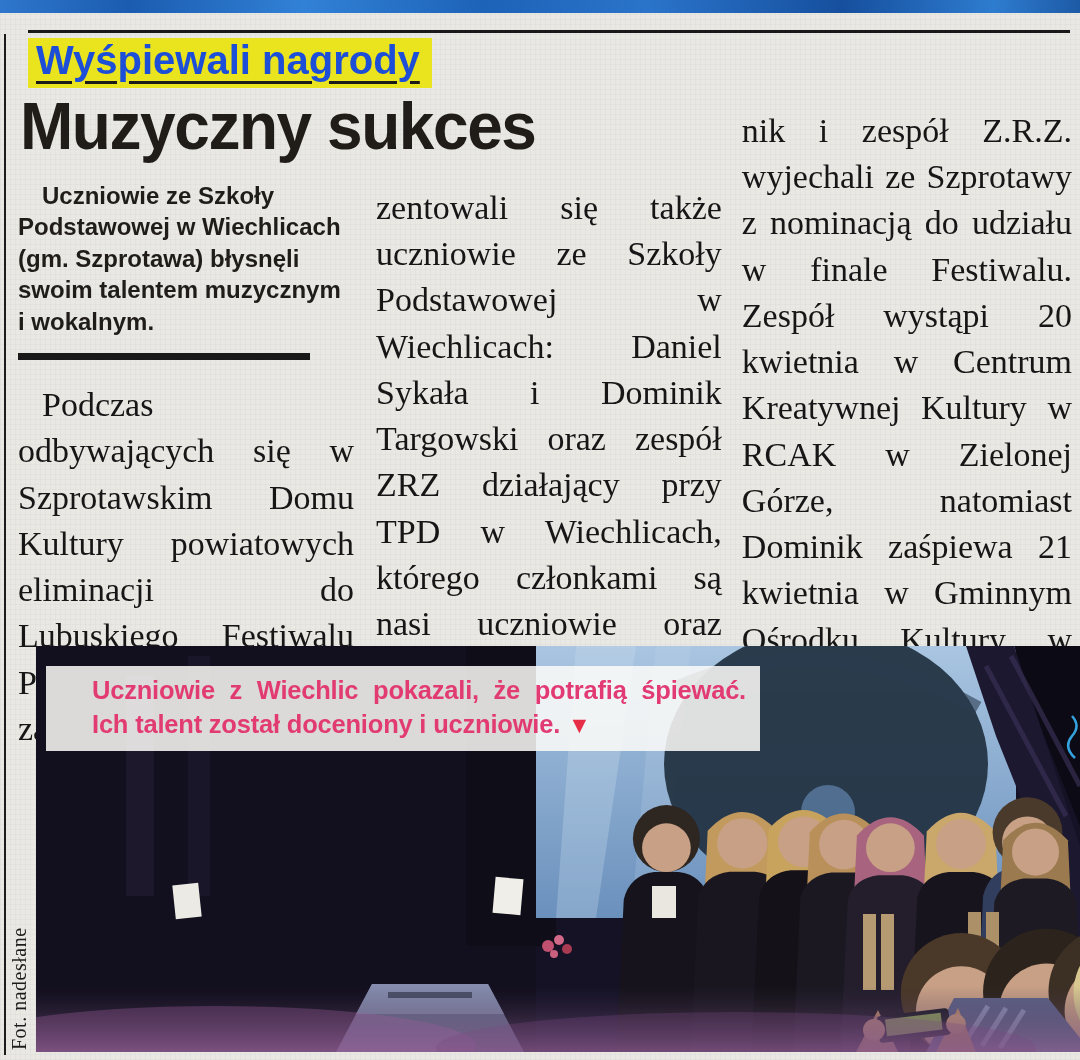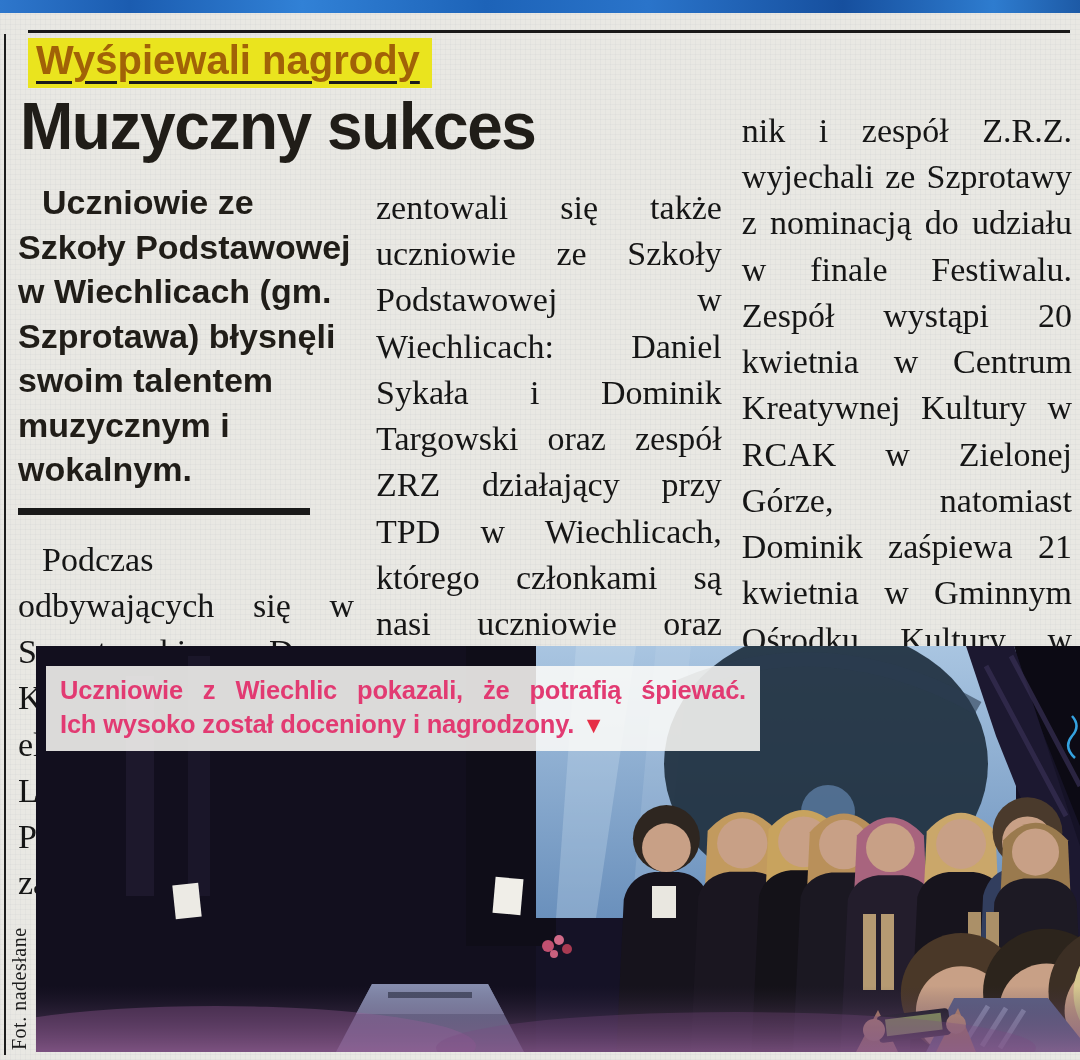--- a/index.html
+++ b/index.html
@@ -22,37 +22,37 @@
     clip-path:polygon(0 0, calc(100% - 16px) 0, 100% 50%, 100% 100%, 0 100%);
     display:flex; align-items:center; padding-left:14px; box-sizing:border-box;
   }
   .kicker-banner::before{content:""; position:absolute; top:0; left:0; right:0; height:5px; background:#f2e03c;}
   .kicker-text{
     font-family:"Liberation Sans", sans-serif; font-weight:700; font-size:30px;
     color:#f4e44a; letter-spacing:1px; padding-top:4px; white-space:nowrap;
   }
   .title-wrap{flex:1; margin-left:10px; border-top:3px solid #191919; padding-top:5px;}
   .title-highlight{
-    display:inline-block; background:#eae41e; color:#a16207;
+    display:inline-block; background:#eae41e; color:#1d4ed8;
     font-family:"Liberation Sans", sans-serif; font-weight:700; font-size:40px; line-height:1.02;
     padding:2px 12px 7px 8px; white-space:nowrap;
     text-decoration:underline; text-decoration-thickness:3px; text-underline-offset:7px; text-decoration-color:#1a1a1a;
   }
   .body-wrap{position:absolute; top:88px; left:18px; right:8px; display:flex;justify-content:flex-end;}
   .zone-left{width:712px;}
   .headline{
     font-family:"Liberation Sans", sans-serif; font-weight:700; font-size:66px; letter-spacing:-1.5px;
     color:#201d18; margin:0 0 10px 2px; transform:scaleX(.97); transform-origin:left; white-space:nowrap;
   }
   .cols{display:flex; gap:22px;}
   .col1{width:336px;}
   .col2{flex:1;}
   .zone-right{width:334px; margin-left:20px; padding-top:20px;}
   .lead{
-    font-family:"Liberation Sans", sans-serif; font-weight:700; font-size:34px; line-height:1.31;
+    font-family:"Liberation Sans", sans-serif; font-weight:700; font-size:24px; line-height:1.31;
     color:#201d18; margin:6px 0 0 0; text-indent:24px;
   }
   .lead-rule{width:292px; height:7px; background:#191919; margin-top:16px;}
   .body-text{
     font-family:"Liberation Serif", serif; font-size:34px; line-height:1.36;
     color:#161616; text-align:justify; margin:0;
   }
   .col1 .body-text{margin-top:22px; text-indent:24px;}
   .col2 .body-text{margin-top:11px;}
   .byline{
@@ -60,21 +60,21 @@
     color:#161616; text-align:right; margin-top:24px; padding-right:4px;
   }
   .photo-area{position:absolute; left:36px; top:646px; width:1044px; height:406px; background:#141021;}
   .photo-area svg{position:absolute; inset:0; display:block;}
   .caption{
     position:absolute; left:10px; top:20px; width:714px; box-sizing:border-box;
     background:rgba(253,252,248,.86); padding:8px 14px 10px;
   }
   .cap-line{
     display:block; font-family:"Liberation Sans", sans-serif; font-weight:700;
-    font-size:25.5px; line-height:1.32; color:#e23a72; letter-spacing:-.2px;
+    font-size:25.5px; line-height:1.32; color:#e23a72; letter-spacing:-.2px;margin-left:32px;
   }
   .cap-line1{white-space:nowrap; text-align-last:justify;}
   .cap-marker{color:#e62e46; font-size:23px; margin-left:8px;}
   .credit{
     position:absolute; left:8px; top:886px; height:164px;
     writing-mode:vertical-rl; transform:rotate(180deg);
     font-family:"Liberation Serif", serif; font-size:20px; color:#1c1c1c; letter-spacing:.5px;
     display:flex; align-items:center;
   }
 </style>
@@ -224,18 +224,18 @@
         <circle cx="920" cy="378" r="10" fill="#c9997c"></circle>
       </g>
 
       <rect x="0" y="340" width="1044" height="66" fill="url(#floorG)"></rect>
       <ellipse cx="180" cy="400" rx="260" ry="40" fill="#9a5f9a" opacity=".35"></ellipse>
       <ellipse cx="700" cy="402" rx="300" ry="36" fill="#7a4a80" opacity=".3"></ellipse>
     </svg>
 
     <div class="caption">
       <span class="cap-line cap-line1">Uczniowie z Wiechlic pokazali, że potrafią śpiewać.</span>
-      <span class="cap-line"><span>Ich wysoko został doceniony i nagrodzony.</span><span class="cap-marker">▼</span></span>
+      <span class="cap-line"><span>Ich talent został doceniony i uczniowie.</span><span class="cap-marker">▼</span></span>
     </div>
   </div>
 
   <div class="credit">Fot. nadesłane</div>
 </div>
 
 </body></html>

